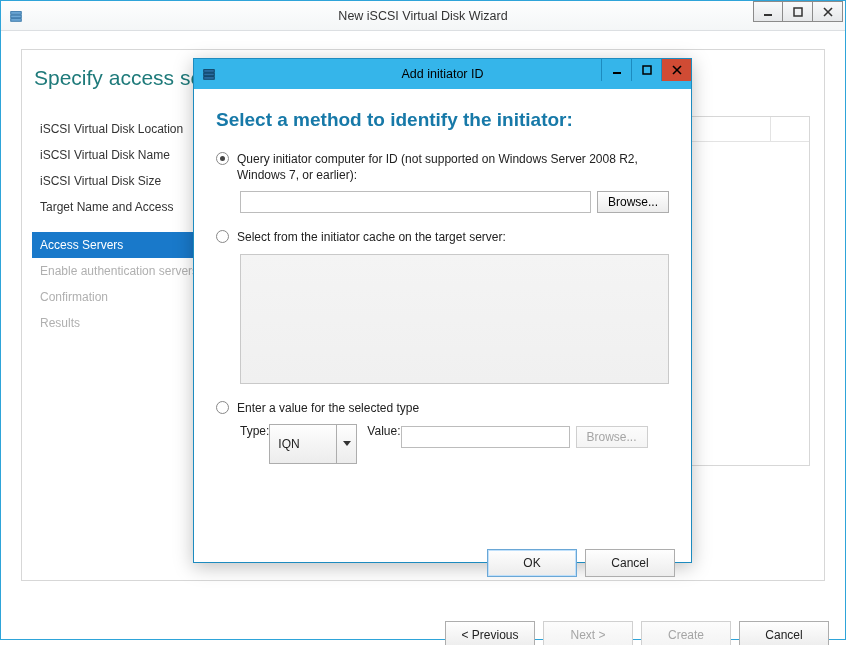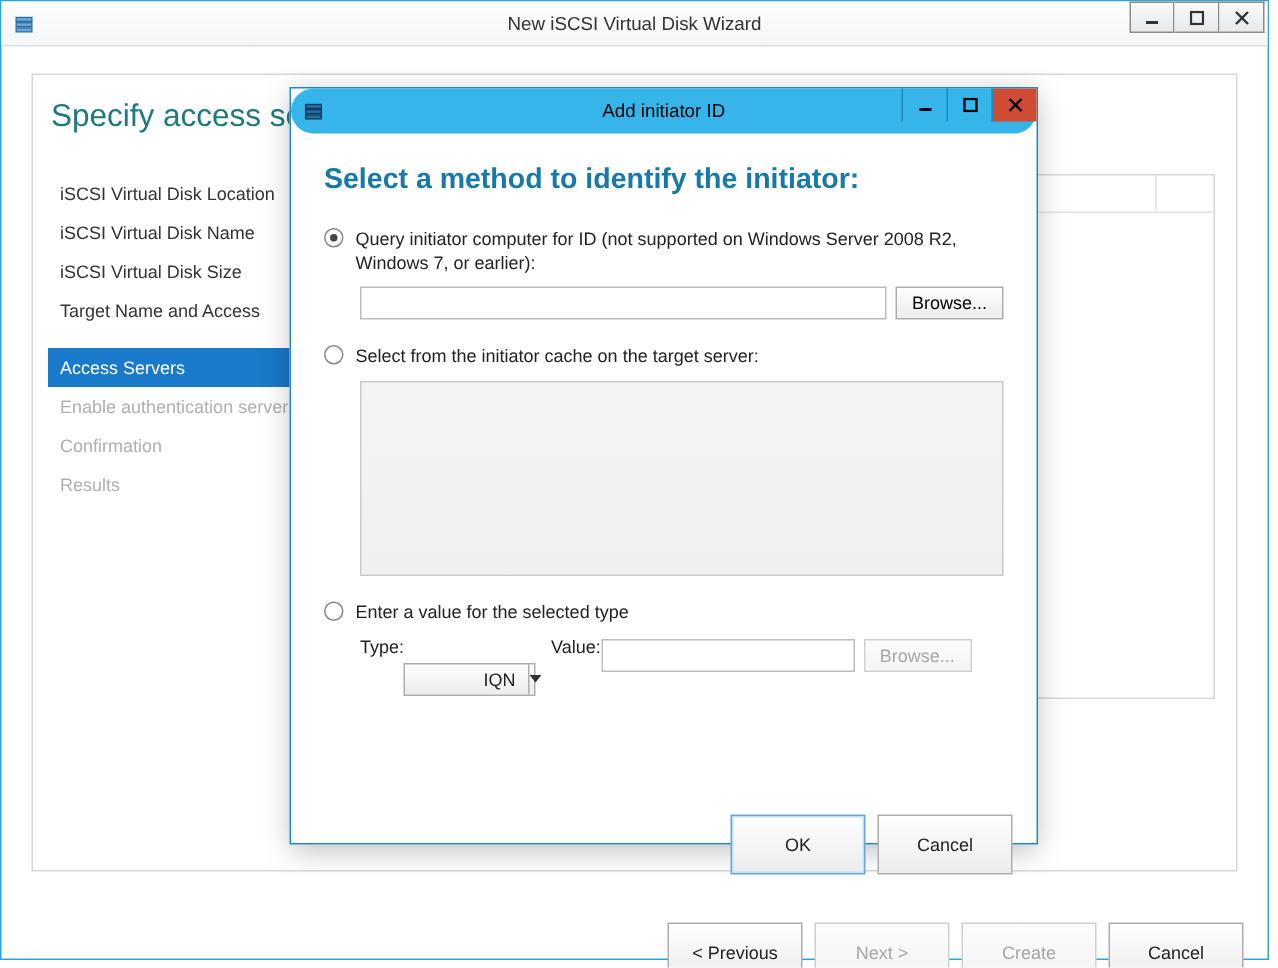--- a/index.html
+++ b/index.html
@@ -43,33 +43,33 @@
   }
   .right-empty-box .vline {
     position: absolute; top: 0; height: 24px; right: 38px; width: 0; border-left: 1px solid #e3e3e3;
   }
 
   .wizard-footer {
     position: absolute; left: 0; right: 0; bottom: 0; height: 54px;
     display: flex; justify-content: flex-end; align-items: center; gap: 8px; padding-right: 16px;
   }
   .btn {
-    height: 40px; min-width: 90px; border: 1px solid #adadad; background: linear-gradient(#fefefe,#ececec);
+    height: 28px; min-width: 90px; border: 1px solid #adadad; background: linear-gradient(#fefefe,#ececec);
     font-size: 12px; color: #222; display: inline-flex; align-items: center; justify-content: center;
     padding: 0 12px; cursor: default; margin-top: 46px;
   }
   .btn.ghost { border-color: #d0d0d0; color: #a5a5a5; background: linear-gradient(#fcfcfc,#f3f3f3); }
 
   
   .dialog {
     position: absolute; left: 193px; top: 58px; width: 499px; height: 505px;
     border: 1px solid #1d8bbf; background: #fff; box-shadow: 0 4px 18px rgba(0,0,0,.25);
     z-index: 10;
   }
-  .dlg-titlebar { height: 30px; background: #35b5ea; display: flex; align-items: center; position: relative; border-radius: 15px; }
+  .dlg-titlebar { height: 30px; background: #35b5ea; display: flex; align-items: center; position: relative; }
   .dlg-titlebar .icon { margin-left: 8px; }
   .dlg-title { position: absolute; left: 50%; transform: translateX(-50%); color: #000; font-size: 12.5px; }
   .dlg-winbtns { position: absolute; right: 0; top: 0; display: flex; height: 22px; }
   .dlg-winbtn {
     width: 30px; height: 22px; border-left: 1px solid #1d8bbf; background: #35b5ea;
     display: flex; align-items: center; justify-content: center; cursor: default;
   }
   .dlg-winbtn:first-child { border-left: 1px solid #1d8bbf; }
   .dlg-winbtn.close { background: #d04b34; }
   .dlg-winbtn svg { width: 10px; height: 10px; }
@@ -89,22 +89,22 @@
   .textfield { flex: 1; height: 22px; border: 1px solid #bcbcbc; background: #fff; font-size: 12px; padding: 0 6px; }
   .smallbtn { height: 22px; min-width: 72px; border: 1px solid #adadad; background: linear-gradient(#fefefe,#ececec); font-size: 12px; display: inline-flex; align-items: center; justify-content: center; cursor: default; }
   .smallbtn.ghost { border-color: #cfcfcf; color: #a5a5a5; background: linear-gradient(#fcfcfc,#f4f4f4); }
 
   .cache-box { margin: 4px 0 16px 24px; height: 130px; border: 1px solid #c9c9c9; background: linear-gradient(#f4f4f4,#f0f0f0); }
 
   .type-row { display: flex; margin: 2px 0 0 24px; gap: 10px; }
   .type-col { display: flex; flex-direction: row; font-size: 12px; color: #222; }
   .type-col.grow { flex: 1; }
   .combobox {
-    display: flex; border: 1px solid #adadad; height: 22px; background: linear-gradient(#fefefe,#ececec);
-    width: 88px; margin-top: 18px; cursor: default; padding-left: 44px;
+    display: flex; border: 1px solid #adadad; height: 40px; background: linear-gradient(#fefefe,#ececec);
+    width: 88px; margin-top: 0; cursor: default;
   }
   .combobox .val { flex: 1; display: flex; align-items: center; padding: 0 8px; font-size: 12px; }
   .combobox .arrow { width: 20px; border-left: 1px solid #adadad; display: flex; align-items: center; justify-content: center; }
   .combobox .arrow svg { width: 8px; height: 6px; }
   .value-input { display: flex; gap: 6px; margin-top: 2px; }
 
   .dlg-footer {
     position: absolute; left: 0; right: 0; bottom: 0; height: 44px;
     display: flex; justify-content: flex-end; align-items: center; gap: 8px; padding-right: 16px;
   }

